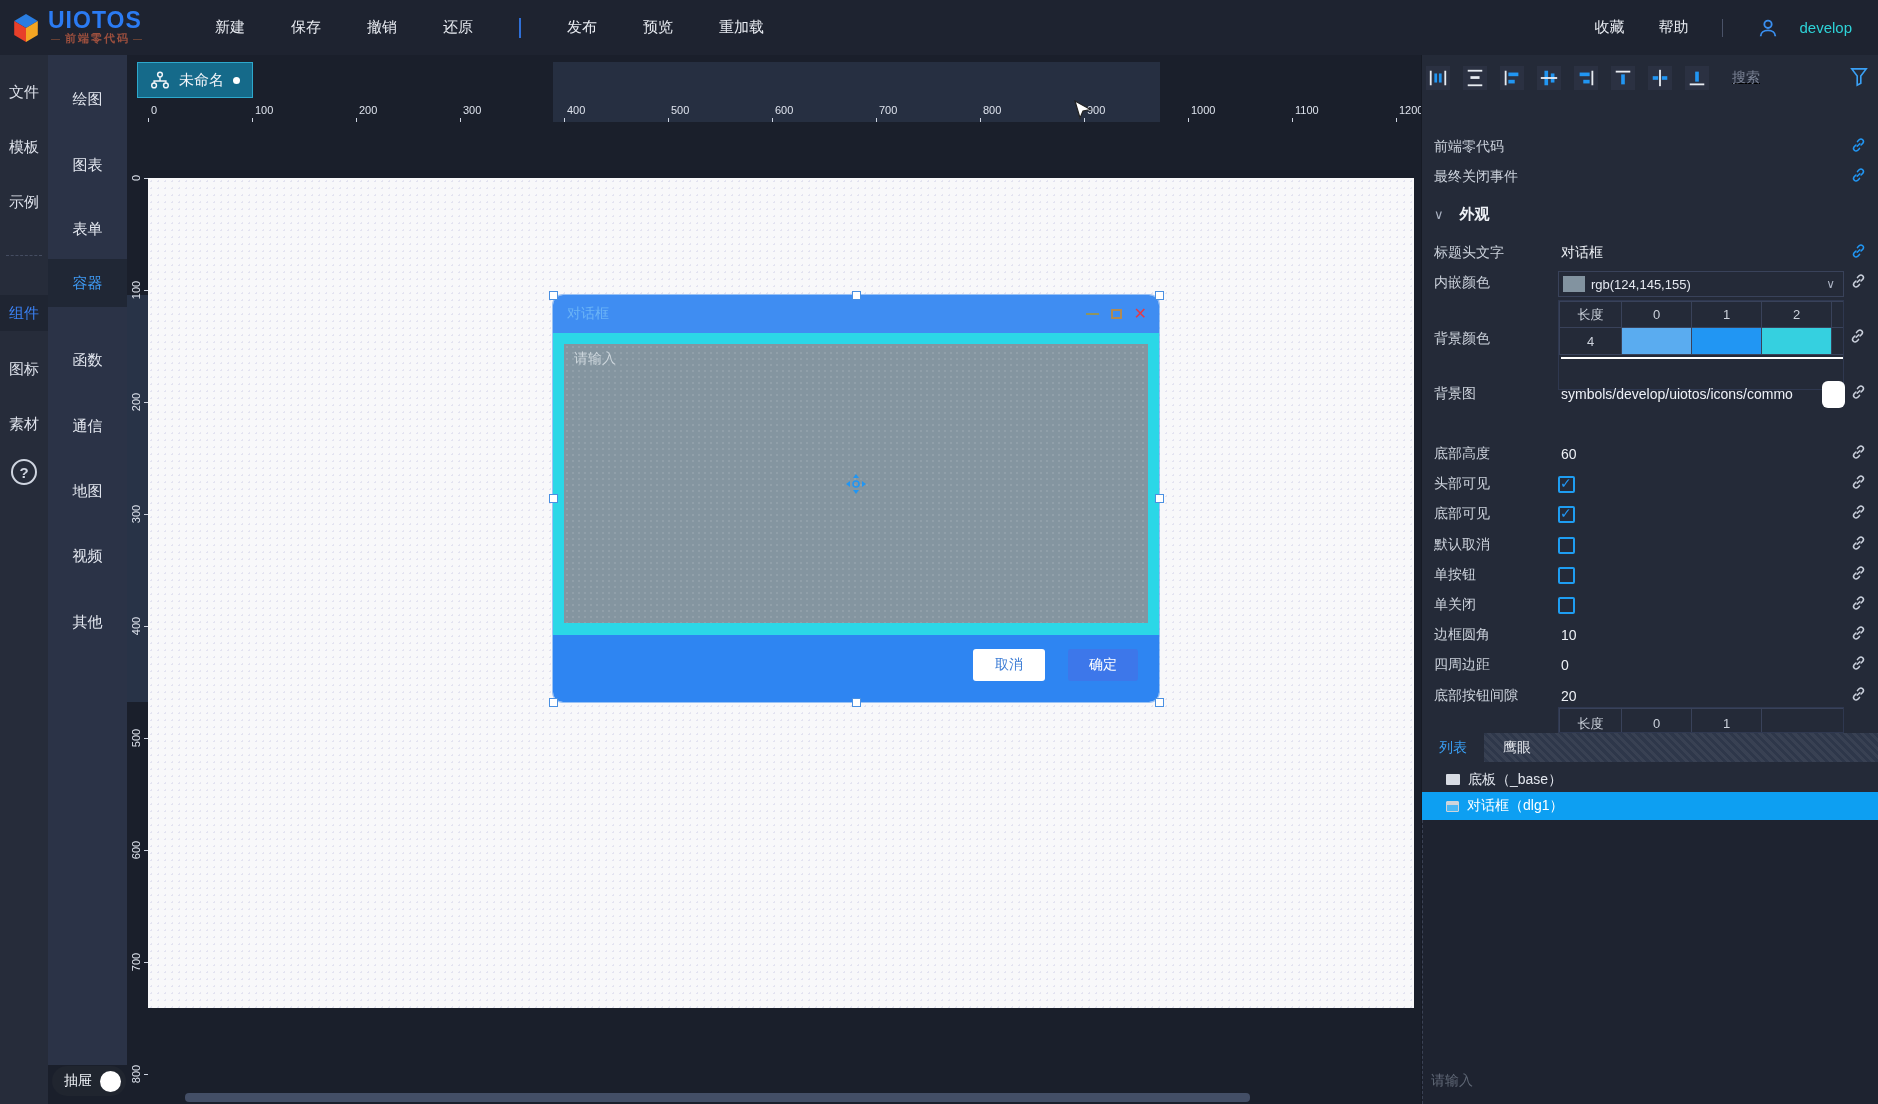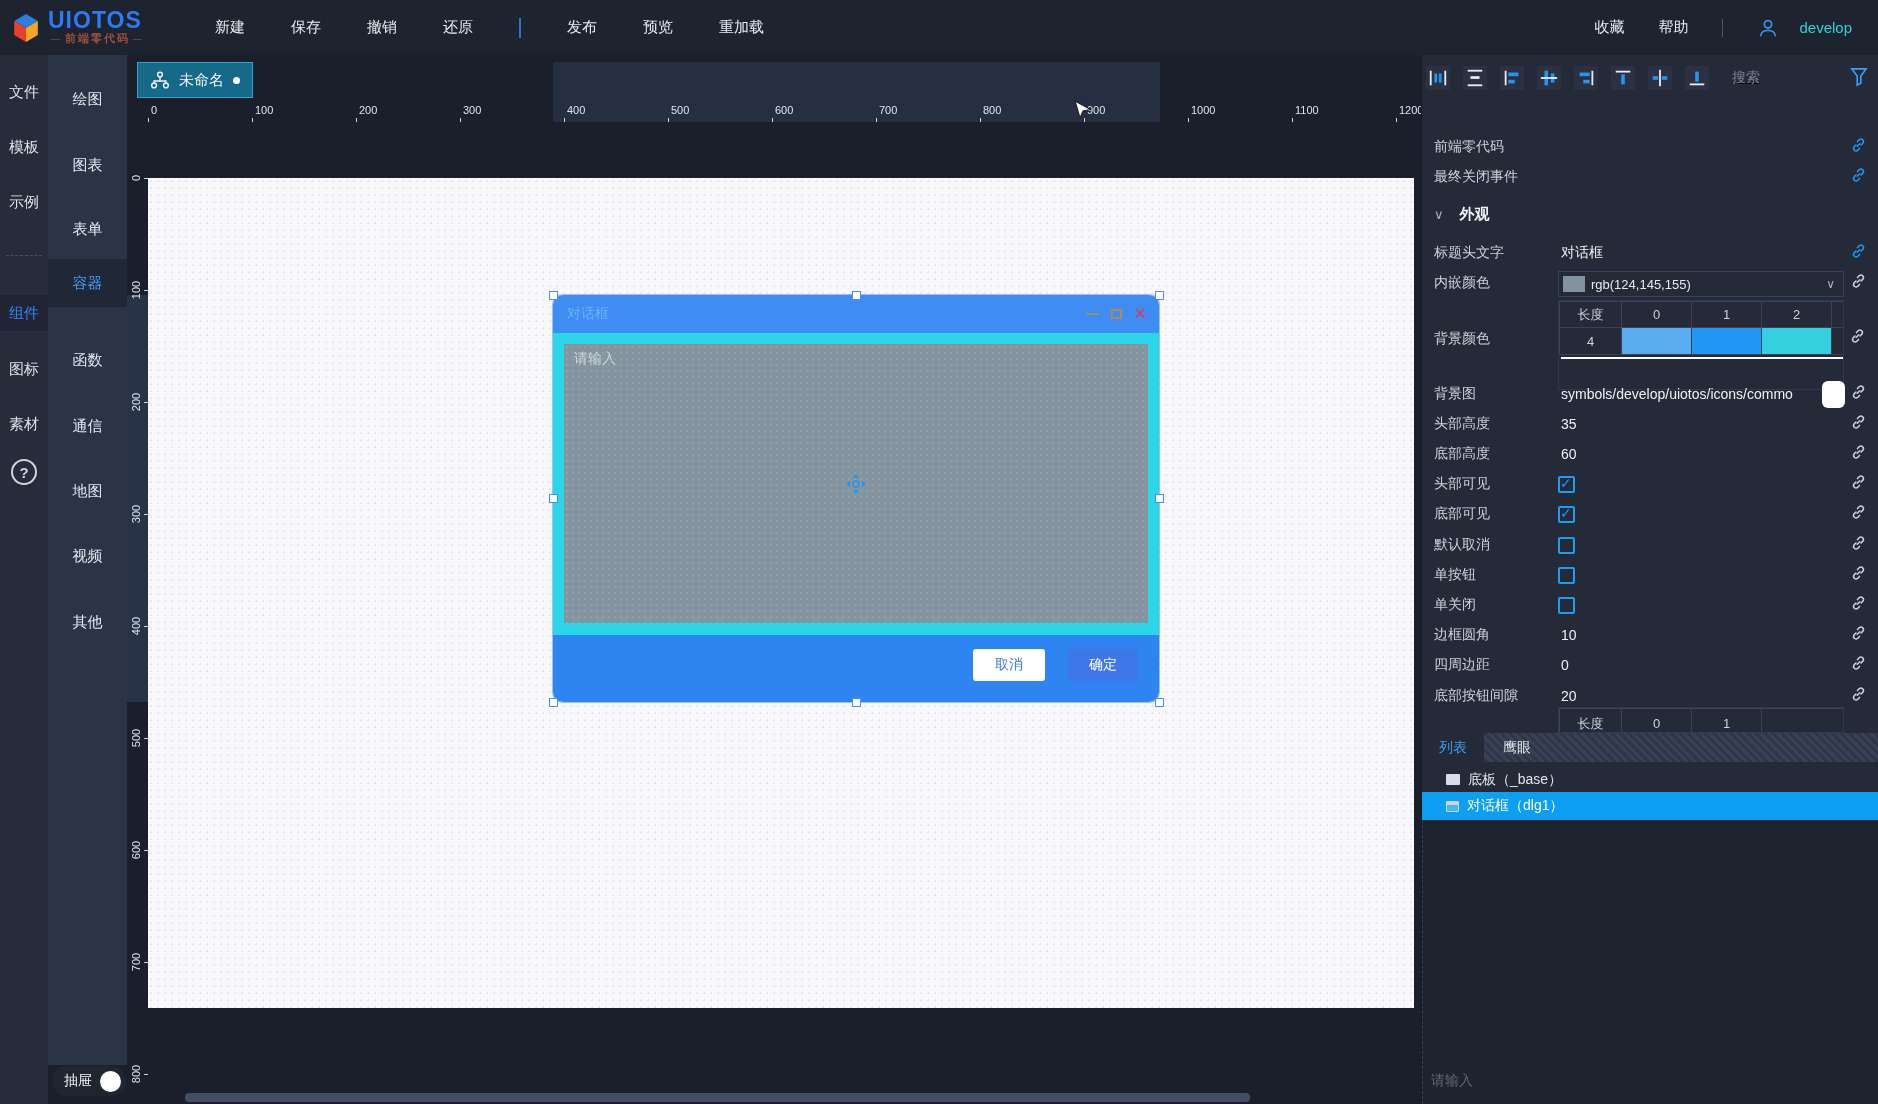--- a/index.html
+++ b/index.html
@@ -428,27 +428,20 @@
 
     <div class="prow" style="top:324px">
       <span class="plabel">背景图</span>
       <span class="pvalue" style="max-width:258px;overflow:hidden">symbols/develop/uiotos/icons/commo</span>
       <span class="imgswatch"></span>
       <span class="plink link-gray"><svg width="17" height="17" viewBox="0 0 20 20">
             <path d="M8.5 11.5l3-3M7 10l-2.2 2.2a3 3 0 0 0 4.2 4.2L11.2 14M13 10l2.2-2.2a3 3 0 0 0-4.2-4.2L8.8 6" stroke="currentColor" stroke-width="1.8" fill="none" stroke-linecap="round"></path>
           </svg></span>
     </div>
 
-    <div class="prow" style="top:354px">
-      <span class="plabel">头部高度</span>
-      <span class="pvalue">35</span>
-      <span class="plink link-gray"><svg width="17" height="17" viewBox="0 0 20 20">
-            <path d="M8.5 11.5l3-3M7 10l-2.2 2.2a3 3 0 0 0 4.2 4.2L11.2 14M13 10l2.2-2.2a3 3 0 0 0-4.2-4.2L8.8 6" stroke="currentColor" stroke-width="1.8" fill="none" stroke-linecap="round"></path>
-          </svg></span>
-    </div>
     <div class="prow" style="top:384px">
       <span class="plabel">底部高度</span>
       <span class="pvalue">60</span>
       <span class="plink link-gray"><svg width="17" height="17" viewBox="0 0 20 20">
             <path d="M8.5 11.5l3-3M7 10l-2.2 2.2a3 3 0 0 0 4.2 4.2L11.2 14M13 10l2.2-2.2a3 3 0 0 0-4.2-4.2L8.8 6" stroke="currentColor" stroke-width="1.8" fill="none" stroke-linecap="round"></path>
           </svg></span>
     </div>
     <div class="prow" style="top:414px">
       <span class="plabel">头部可见</span>
       <span class="chk on"></span>

